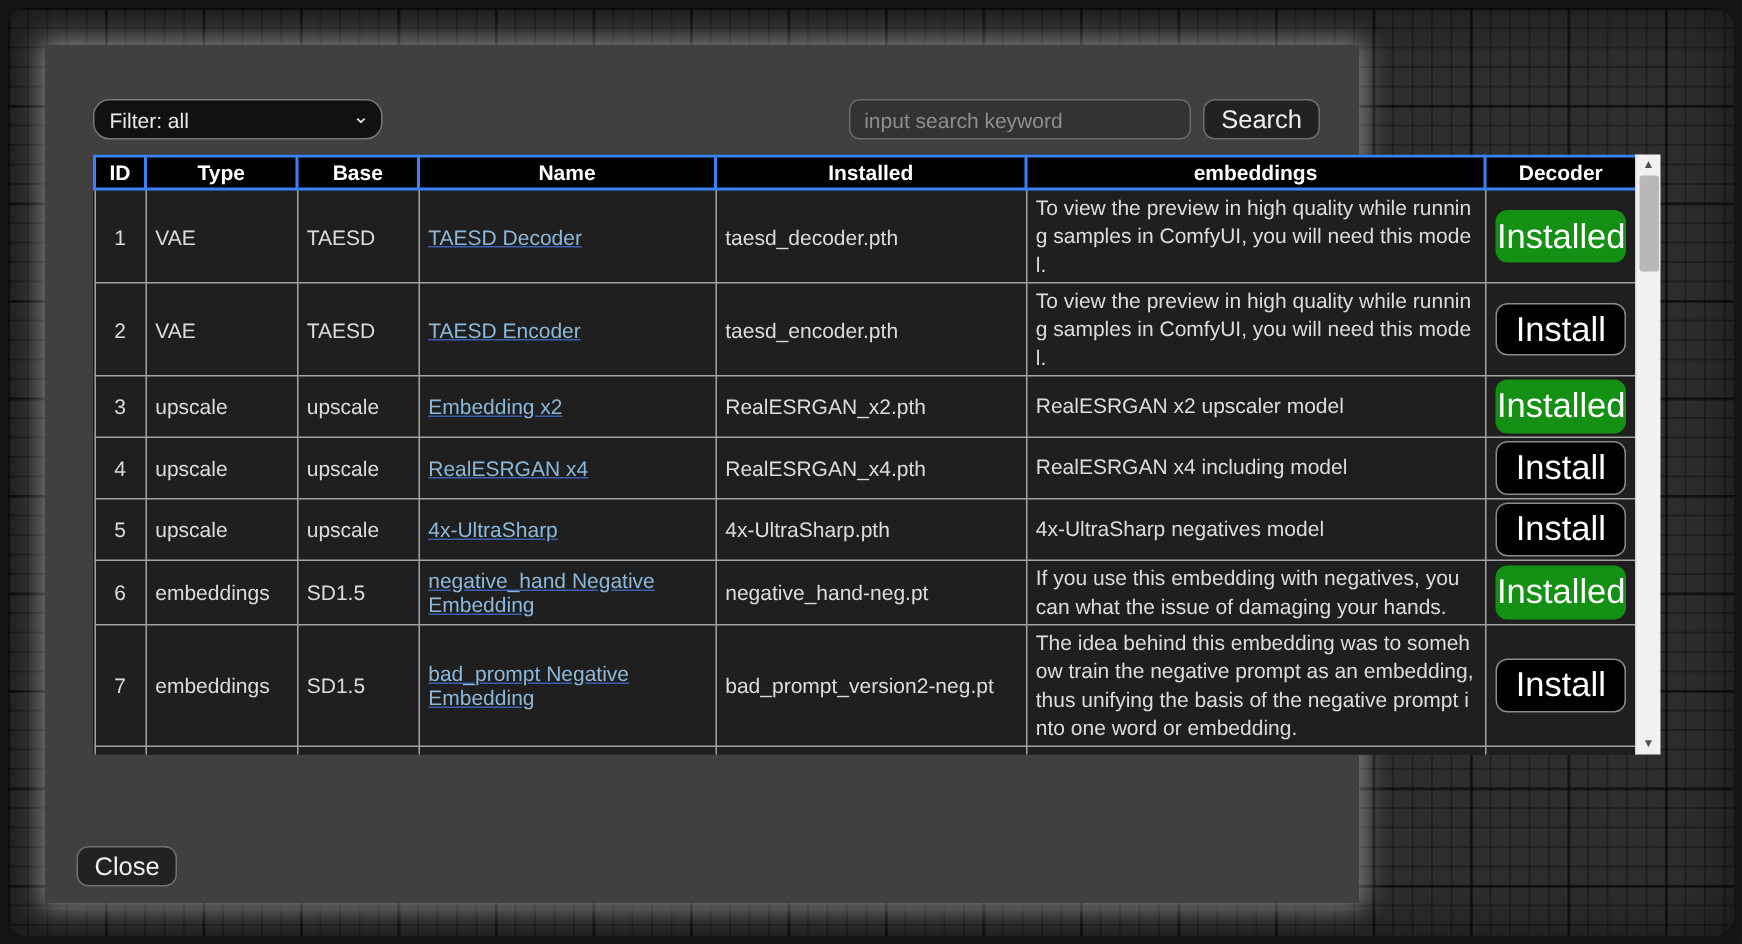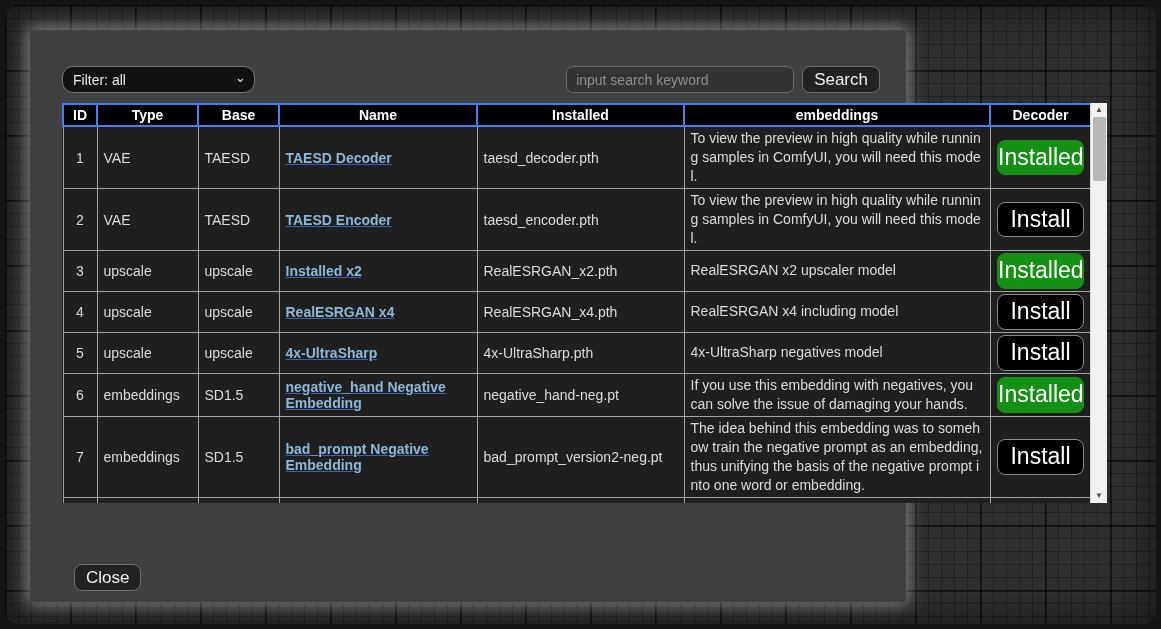--- a/index.html
+++ b/index.html
@@ -81,21 +81,21 @@
     height: 21px;
   }
   table.models td {
     border: 1px solid #a3a3a3; padding: 2px 6px;
     vertical-align: middle; background: #1f1f1f;
   }
   td.c-id { text-align: center; }
   td.c-desc { line-height: 19px; word-break: break-all; padding: 2px 4px; }
   td.c-dl { text-align: center; }
   a.model-link {
-    color: #8cb8da; font-weight: bold;
+    color: #8cb8da; font-weight: normal;
     text-decoration: underline; text-decoration-color: #3c5fae;
     cursor: pointer;
   }
   tbody tr:nth-child(1), tbody tr:nth-child(2) { height: 58px; }
   tbody tr:nth-child(3), tbody tr:nth-child(4), tbody tr:nth-child(5) { height: 35px; }
   tbody tr:nth-child(6) { height: 42px; }
   tbody tr:nth-child(7) { height: 71px; }
   tbody tr:nth-child(8) td { vertical-align: top; }
   button.dl-btn {
     font-family: "Liberation Sans", sans-serif;
@@ -116,21 +116,21 @@
     cursor: pointer;
   }
   .scroll-arrow.up { top: 0; }
   .scroll-arrow.down { bottom: 0; }
   .scroll-thumb {
     position: absolute; left: 2px; top: 14px;
     width: 13px; height: 64px;
     background: #b8b8b8; border-radius: 2px; cursor: grab;
   }
   
-  .close-row { position: absolute; left: 44px; bottom: 11px; }
+  .close-row { position: absolute; left: 21px; bottom: 11px; }
 </style>
 </head>
 <body>
 
 <div class="desktop"></div>
 
 <div class="modal">
 
   <div class="toolbar">
     <div class="select-wrap">
@@ -195,21 +195,21 @@
     <td class="c-dl">
       <button class="dl-btn">Install</button>
     </td>
   </tr>
 
   <tr>
     <td class="c-id">3</td>
     <td class="c-type">upscale</td>
     <td class="c-base">upscale</td>
     <td class="c-name">
-      <a class="model-link" style="color: rgb(140, 184, 218);">Installed x2</a>
+      <a class="model-link" style="color: rgb(140, 184, 218);">Embedding x2</a>
     </td>
     <td class="c-file">RealESRGAN_x2.pth</td>
     <td class="c-desc">RealESRGAN x2 upscaler model</td>
     <td class="c-dl">
       <button class="dl-btn installed" style="background: rgb(20, 145, 20); border-color: rgb(20, 145, 20);">Installed</button>
     </td>
   </tr>
 
   <tr>
     <td class="c-id">4</td>
@@ -240,21 +240,21 @@
   </tr>
 
   <tr>
     <td class="c-id">6</td>
     <td class="c-type">embeddings</td>
     <td class="c-base">SD1.5</td>
     <td class="c-name">
       <a class="model-link" style="color: rgb(140, 184, 218);">negative_hand Negative Embedding</a>
     </td>
     <td class="c-file">negative_hand-neg.pt</td>
-    <td class="c-desc">If you use this embedding with negatives, you can solve the issue of damaging your hands.</td>
+    <td class="c-desc">If you use this embedding with negatives, you can what the issue of damaging your hands.</td>
     <td class="c-dl">
       <button class="dl-btn installed" style="background: rgb(20, 145, 20); border-color: rgb(20, 145, 20);">Installed</button>
     </td>
   </tr>
 
   <tr>
     <td class="c-id">7</td>
     <td class="c-type">embeddings</td>
     <td class="c-base">SD1.5</td>
     <td class="c-name">

